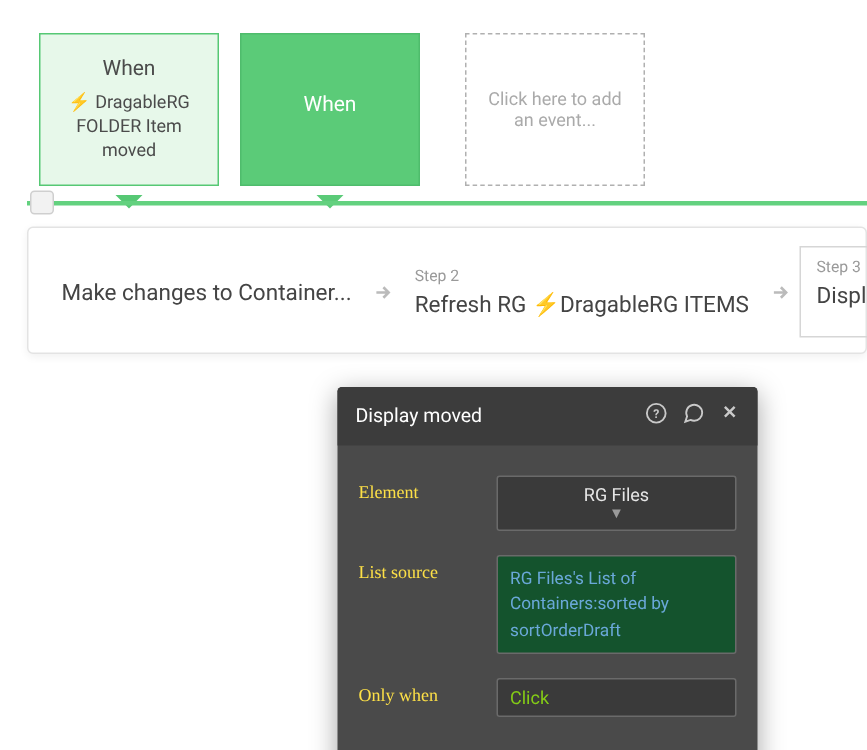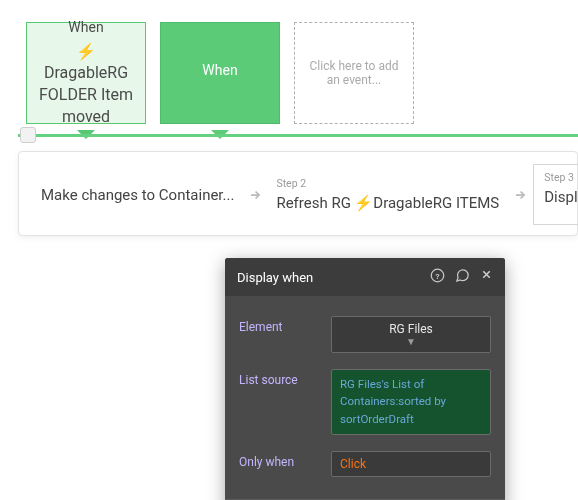--- a/index.html
+++ b/index.html
@@ -31,38 +31,39 @@
     padding: 6px 8px;
     position: relative;
     cursor: pointer;
   }
   .event-card .when {
     font-size: 14px;
     margin-bottom: 6px;
     text-align: right;
   }
   .event-card .label {
-    font-size: 16px;
+    font-size: 12px;
     line-height: 1.35;
   }
   .event-light {
     background: #e7f8ea;
     border-color: #56c874;
     color: #4b4b4b;
   }
   .event-green {
     background: #5bcb78;
     border-color: #4fbc6c;
     color: #fff;
   }
   .event-add {
     background: #fff;
     border: 1px dashed #b0b0b0;
     color: #aaa;
     font-size: 12px;
+    margin-left: 16px;
   }
   .bolt { color: #f7b500; }
   .bolt-white { color: #fff4c8; }
 
   .arrow-down {
     width: 0; height: 0;
     border-left: 9px solid transparent;
     border-right: 9px solid transparent;
     position: absolute;
     left: 50%;
@@ -169,23 +170,24 @@
   }
   .panel-header .icons span { cursor: pointer; }
   .panel-body { padding: 12px 14px 14px 14px; }
   .field-row {
     display: flex;
     align-items: flex-start;
     padding: 8px 0;
   }
   .field-label {
     width: 92px;
-    color: #c4b5fd;
+    color: #fde047;
     font-size: 12px;
     padding-top: 4px;
+    font-family: Liberation Serif, serif;
   }
   .field-control {
     flex: 1;
   }
   .select {
     background: #3a3a3a;
     border: 1px solid #6a6a6a;
     color: #e6e6e6;
     padding: 5px 8px;
     display: flex;
@@ -284,21 +286,21 @@
   <div class="step step-boxed">
     <div class="step-num">Step 3</div>
     <div class="step-title">Display list in RG Files</div>
     <div class="step-delete">delete</div>
   </div>
 
 </div>
 
 <div class="panel">
   <div class="panel-header">
-    <span>Display when</span>
+    <span>Display moved</span>
     <div class="icons">
       <span>
         <svg width="15" height="15" viewBox="0 0 24 24" fill="currentColor">
             <circle cx="12" cy="12" r="10" fill="none" stroke="currentColor" stroke-width="2"></circle>
             <text x="12" y="17" text-anchor="middle" font-size="13" font-weight="bold" fill="currentColor">?</text>
           </svg>
       </span>
       <span>
         <svg width="15" height="15" viewBox="0 0 24 24" fill="none" stroke="currentColor" stroke-width="2">
             <path d="M21 11.5a8.38 8.38 0 0 1-8.5 8.5 8.5 8.5 0 0 1-3.9-.9L3 21l1.9-5.7a8.5 8.5 0 1 1 16.1-3.8z"></path>
@@ -327,21 +329,21 @@
     <div class="field-row">
       <div class="field-label">List source</div>
       <div class="field-control">
         <div class="ds-box">RG Files's List of Containers:sorted by sortOrderDraft</div>
       </div>
     </div>
 
     <div class="field-row">
       <div class="field-label">Only when</div>
       <div class="field-control">
-        <div class="input"><span style="color:#f97316">Click</span></div>
+        <div class="input"><span style="color:#84cc16">Click</span></div>
       </div>
     </div>
 
   </div>
 
   <div class="panel-footer">
     
     
   </div>
 </div>

